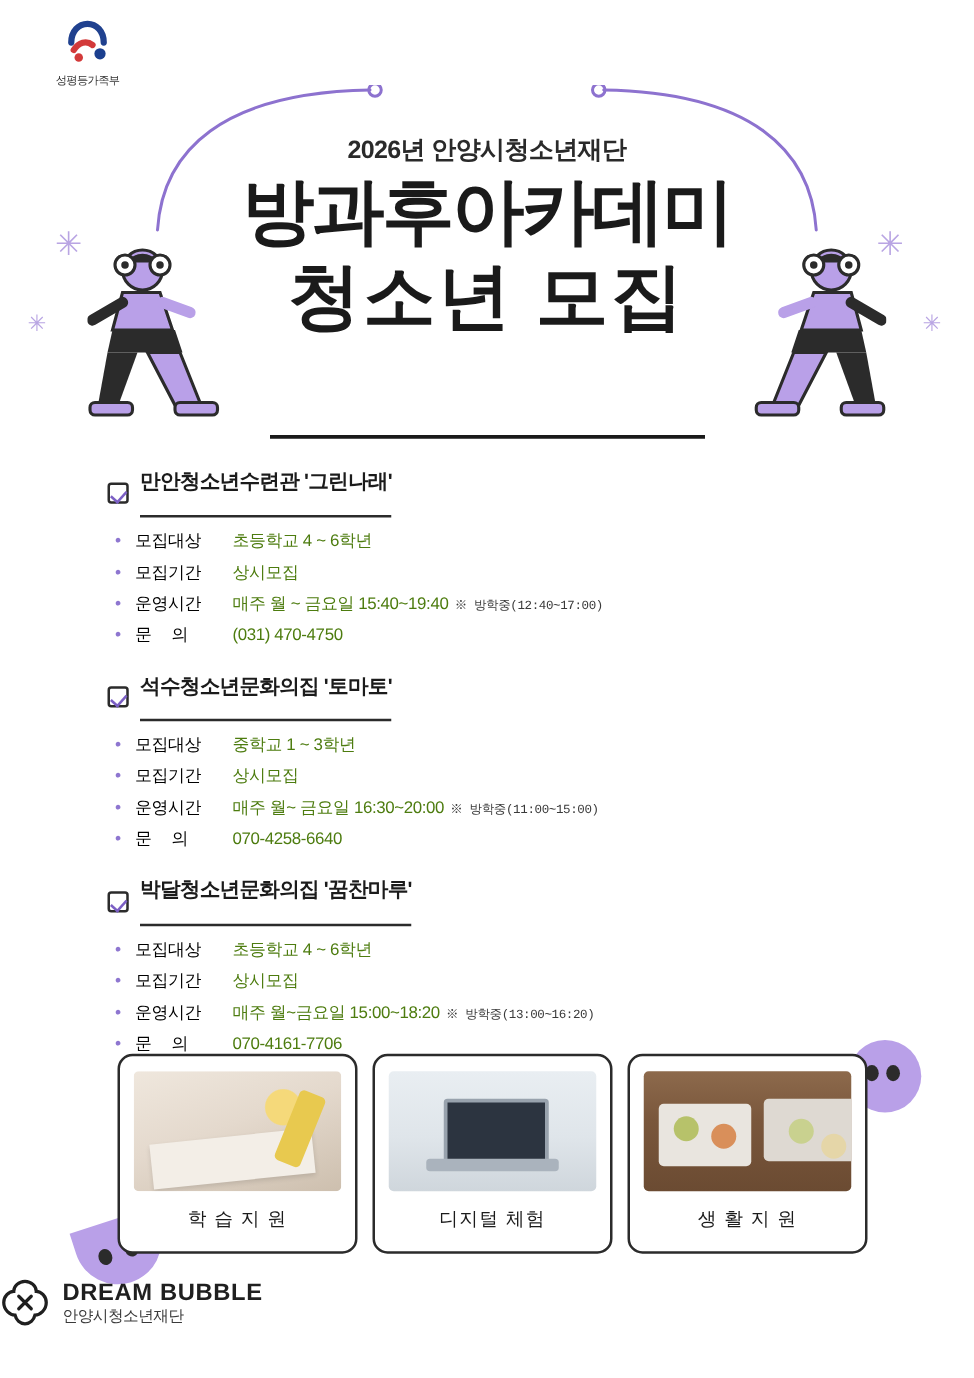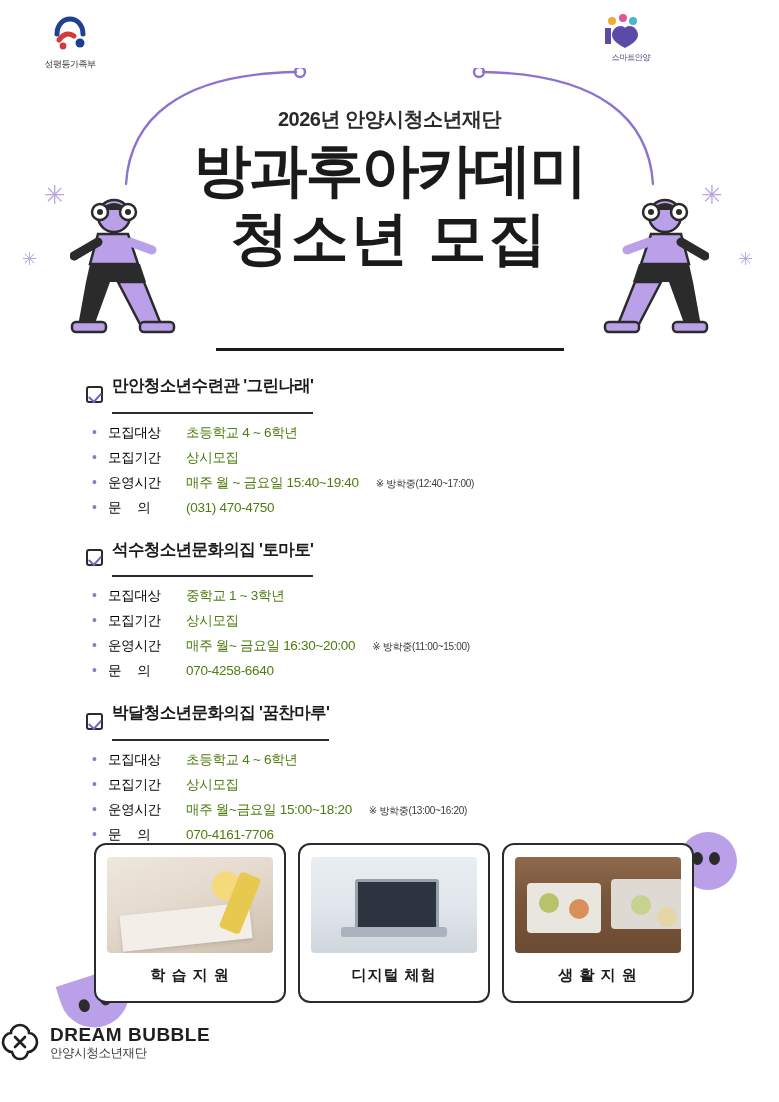--- a/index.html
+++ b/index.html
@@ -153,22 +153,23 @@
     letter-spacing: -0.3px;
   }
   .row-label.spaced { letter-spacing: 6px; }
   .row-value {
     color: #4d7c0f;
     letter-spacing: -0.3px;
   }
   .row-note {
     font-size: 10px;
     color: #3a3a3a;
-    margin-left: 17px;
+    margin-left: 5px;
     letter-spacing: -0.3px;
+    font-family: Liberation Mono, monospace;
   }
 
   
   .cards {
     position: absolute;
     top: 843px; left: 94px;
     width: 600px;
     display: flex;
     justify-content: space-between;
   }
@@ -186,21 +187,21 @@
   .card-photo {
     width: 166px;
     height: 96px;
     border-radius: 4px;
     overflow: hidden;
     position: relative;
   }
   .card-caption {
     margin-top: 13px;
     font-size: 15px;
-    font-weight: bold;
+    font-weight: normal;
     letter-spacing: 1px;
   }
 
   
   .ph1 {
     background:
       radial-gradient(circle at 72% 30%, #f5d97a 0 14px, rgba(0,0,0,0) 15px),
       linear-gradient(160deg, #efe7dd 0%, #e4d9cd 45%, #cdbfae 100%);
   }
   .ph1:before {
@@ -285,32 +286,20 @@
         <path d="M23 3 C13 3 5 10 5 19 C5 29 13 36 23 36 C33 36 41 29 41 19 C41 10 33 3 23 3 Z" fill="none"></path>
         <path d="M10 20 C10 11 16 5 23 5 C30 5 36 11 36 20" fill="none" stroke="#20418f" stroke-width="5" stroke-linecap="round"></path>
         <path d="M12 26 C16 20 22 18 27 22" fill="none" stroke="#d33a3a" stroke-width="5" stroke-linecap="round"></path>
         <circle cx="33" cy="29" r="4.5" fill="#1b3f8f"></circle>
         <circle cx="16" cy="32" r="3.4" fill="#d33a3a"></circle>
       </svg>
     </div>
     <div class="gov-text">성평등가족부</div>
   </div>
 
-  <div class="smart-logo">
-    <div class="smart-mark">
-      <svg width="64" height="36" viewBox="0 0 64 36">
-        <circle cx="13" cy="9" r="4" fill="#f0a93c"></circle>
-        <circle cx="24" cy="6" r="4" fill="#e0559a"></circle>
-        <circle cx="34" cy="9" r="4" fill="#46b7c9"></circle>
-        <path d="M6 16 h6 v16 h-6 z" fill="#5b4aa8"></path>
-        <path d="M22 14 c-6 0 -9 5 -9 9 c0 6 9 11 13 13 c4 -2 13 -7 13 -13 c0 -4 -3 -9 -9 -9 c-2 0 -3.5 1 -4 2 c-0.5 -1 -2 -2 -4 -2 z" fill="#5b4aa8"></path>
-      </svg>
-    </div>
-    <div class="smart-text">스마트안양</div>
-  </div>
 </div>
 
 <div class="hero">
 
   <div class="arc" style="left:118px; top:8px;">
     <svg width="190" height="120" viewBox="0 0 190 120">
       <path d="M8 116 C12 52 60 6 178 4" fill="none" stroke="#8d72cf" stroke-width="2.4" stroke-linecap="round"></path>
       <circle cx="182" cy="4" r="5" fill="none" stroke="#8d72cf" stroke-width="2.4"></circle>
     </svg>
   </div>

